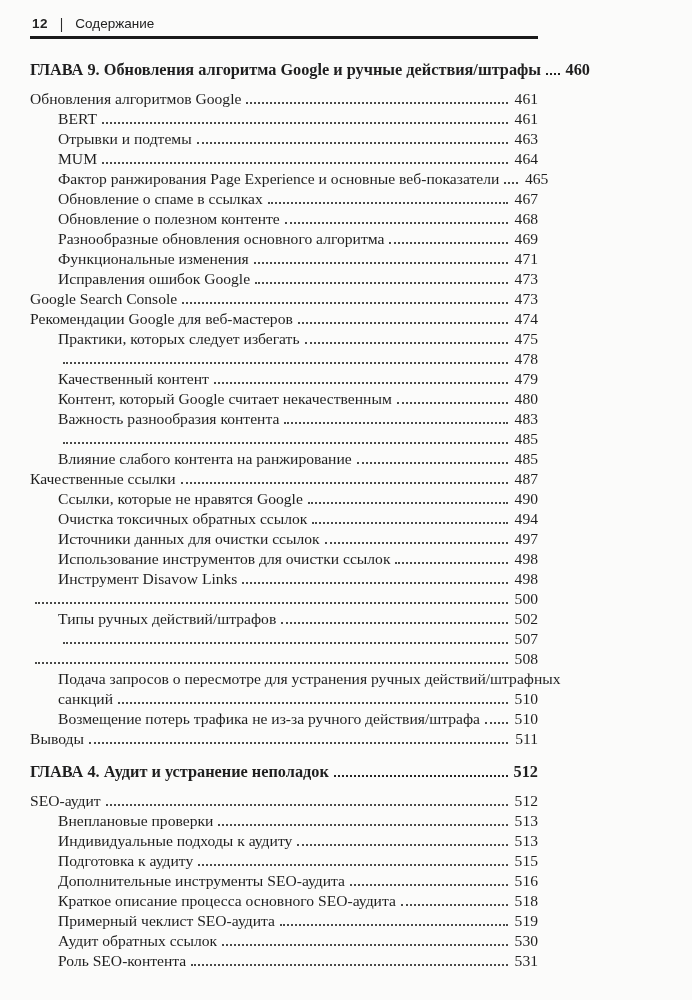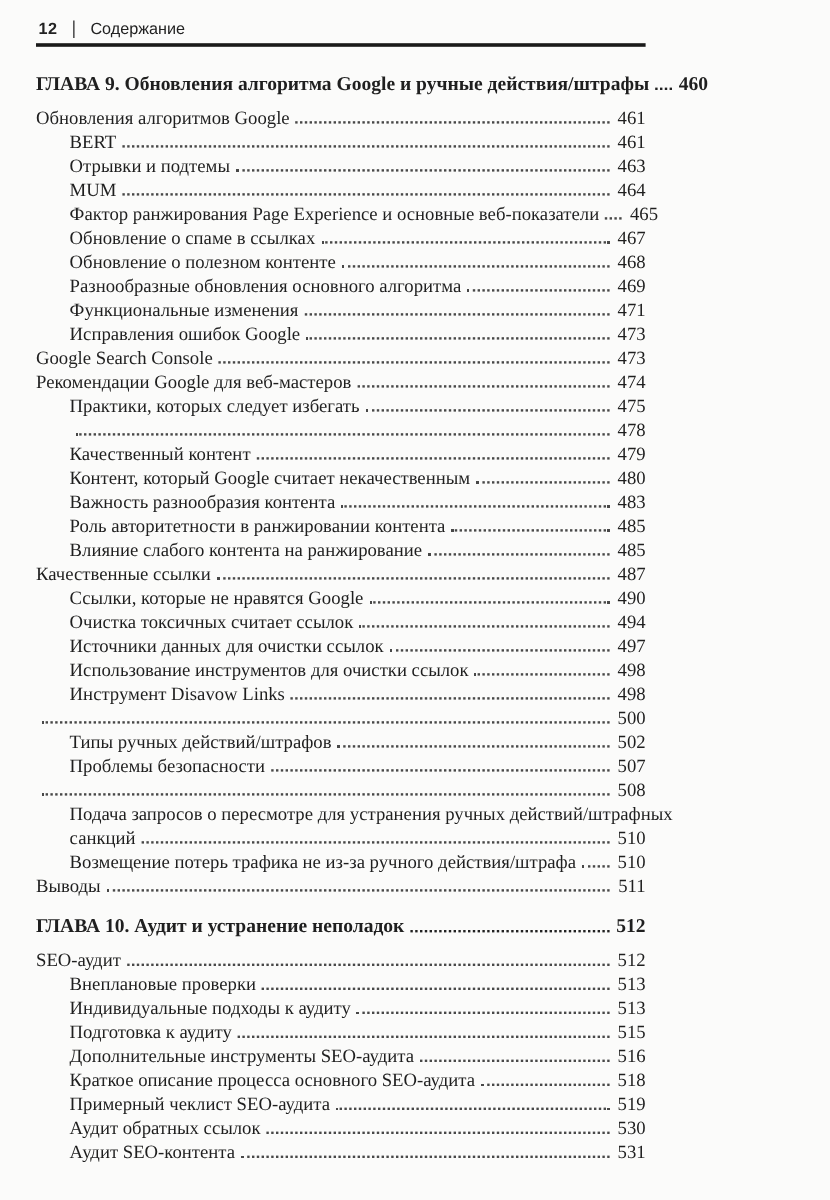--- a/index.html
+++ b/index.html
@@ -154,41 +154,40 @@
             <span class="t">Контент, который Google считает некачественным</span>
             <span class="leader"></span>
             <span class="pg">480</span>
           </div>
           <div class="row l2">
             <span class="t">Важность разнообразия контента</span>
             <span class="leader"></span>
             <span class="pg">483</span>
           </div>
           <div class="row l2">
-            <span class="t">Роль авторитетности в ранжировании контента</span>
             <span class="leader"></span>
             <span class="pg">485</span>
           </div>
           <div class="row l2">
             <span class="t">Влияние слабого контента на ранжирование</span>
             <span class="leader"></span>
             <span class="pg">485</span>
           </div>
           <div class="row l1">
             <span class="t">Качественные ссылки</span>
             <span class="leader"></span>
             <span class="pg">487</span>
           </div>
           <div class="row l2">
             <span class="t">Ссылки, которые не нравятся Google</span>
             <span class="leader"></span>
             <span class="pg">490</span>
           </div>
           <div class="row l2">
-            <span class="t">Очистка токсичных считает ссылок</span>
+            <span class="t">Очистка токсичных обратных ссылок</span>
             <span class="leader"></span>
             <span class="pg">494</span>
           </div>
           <div class="row l2">
             <span class="t">Источники данных для очистки ссылок</span>
             <span class="leader"></span>
             <span class="pg">497</span>
           </div>
           <div class="row l2">
             <span class="t">Использование инструментов для очистки ссылок</span>
@@ -203,21 +202,20 @@
           <div class="row l1">
             <span class="leader"></span>
             <span class="pg">500</span>
           </div>
           <div class="row l2">
             <span class="t">Типы ручных действий/штрафов</span>
             <span class="leader"></span>
             <span class="pg">502</span>
           </div>
           <div class="row l2">
-            <span class="t">Проблемы безопасности</span>
             <span class="leader"></span>
             <span class="pg">507</span>
           </div>
           <div class="row l1">
             <span class="leader"></span>
             <span class="pg">508</span>
           </div>
           <div class="row l2">
             <span class="t">Подача запросов о пересмотре для устранения ручных действий/штрафных</span>
           </div>
@@ -233,21 +231,21 @@
           </div>
           <div class="row l1">
             <span class="t">Выводы</span>
             <span class="leader"></span>
             <span class="pg">511</span>
           </div>
         </div>
       </section>
       <section class="chapter">
         <div class="row heading">
-          <span class="t">ГЛАВА 10. Аудит и устранение неполадок</span>
+          <span class="t">ГЛАВА 4. Аудит и устранение неполадок</span>
           <span class="leader"></span>
           <span class="pg">512</span>
         </div>
         <div class="entries">
           <div class="row l1">
             <span class="t">SEO-аудит</span>
             <span class="leader"></span>
             <span class="pg">512</span>
           </div>
           <div class="row l2">
@@ -279,20 +277,20 @@
             <span class="t">Примерный чеклист SEO-аудита</span>
             <span class="leader"></span>
             <span class="pg">519</span>
           </div>
           <div class="row l2">
             <span class="t">Аудит обратных ссылок</span>
             <span class="leader"></span>
             <span class="pg">530</span>
           </div>
           <div class="row l2">
-            <span class="t">Аудит SEO-контента</span>
+            <span class="t">Роль SEO-контента</span>
             <span class="leader"></span>
             <span class="pg">531</span>
           </div>
         </div>
       </section>
     </main>
 </div>
 
 </body></html>

